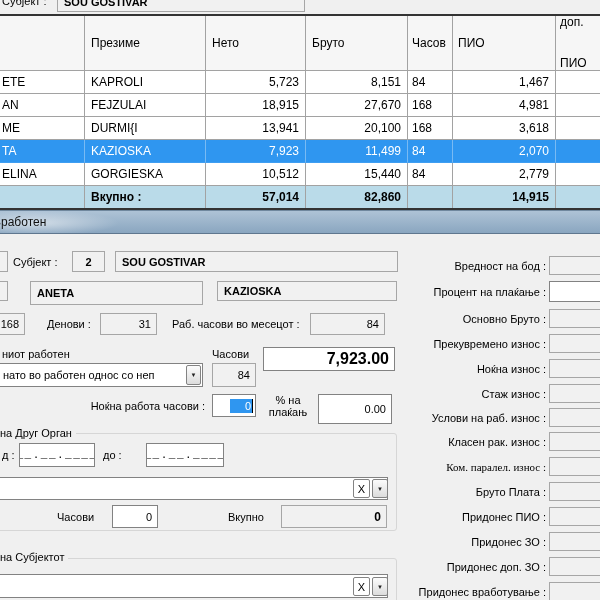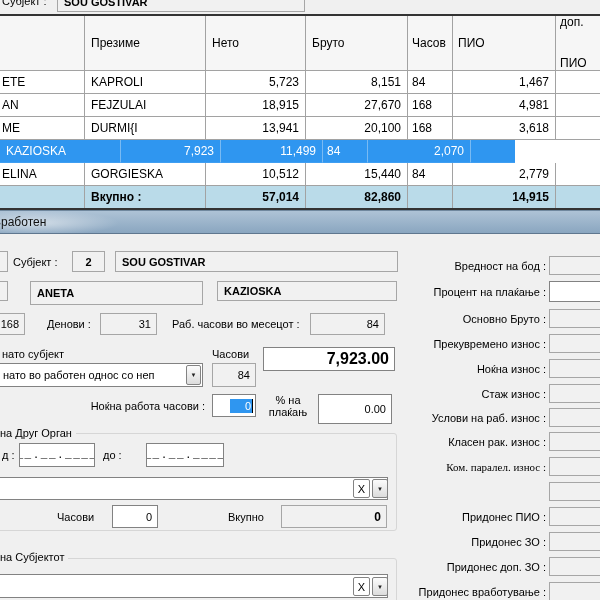--- a/index.html
+++ b/index.html
@@ -96,20 +96,21 @@
     <div class="trow">
       <div class="tc c0">ME</div>
       <div class="tc c1">DURMI{I</div>
       <div class="tc c2 numc">13,941</div>
       <div class="tc c3 numc">20,100</div>
       <div class="tc c4">168</div>
       <div class="tc c5 numc">3,618</div>
       <div class="tc c6"></div>
     </div>
     <div class="trow sel">
+      <div class="tc c0">TA</div>
       <div class="tc c1">KAZIOSKA</div>
       <div class="tc c2 numc">7,923</div>
       <div class="tc c3 numc">11,499</div>
       <div class="tc c4">84</div>
       <div class="tc c5 numc">2,070</div>
       <div class="tc c6"></div>
     </div>
     <div class="trow">
       <div class="tc c0">ELINA</div>
       <div class="tc c1">GORGIESKA</div>
@@ -142,21 +143,21 @@
   <div class="fld" style="left:-30px;top:281px;width:38px;height:20px;"></div>
   <div class="fld bold padl" style="left:30px;top:281px;width:173px;height:24px;">ANETA</div>
   <div class="fld bold padl" style="left:217px;top:281px;width:180px;height:20px;">KAZIOSKA</div>
 
   <div class="fld num" style="left:-18px;top:313px;width:43px;height:22px;">168</div>
   <div class="lbl" style="left:47px;top:313px;height:22px;">Денови :</div>
   <div class="fld num" style="left:100px;top:313px;width:57px;height:22px;">31</div>
   <div class="lbl" style="left:172px;top:313px;height:22px;">Раб. часови во месецот :</div>
   <div class="fld num" style="left:310px;top:313px;width:75px;height:22px;">84</div>
 
-  <div class="lbl" style="left:2px;top:347px;height:13px;">нато субјект</div>
+  <div class="lbl" style="left:2px;top:347px;height:13px;">ниот работен</div>
   <div class="lbl" style="left:212px;top:347px;height:13px;">Часови</div>
   <div class="lbl" style="left:313px;top:347px;height:13px;">Вкупно</div>
 
   <div class="fld white" style="left:-8px;top:363px;width:211px;height:24px;padding-left:10px;">нато во работен однос со неп</div>
   <div class="btn dd" style="left:186px;top:365px;width:15px;height:20px;">
     <span>▼</span>
   </div>
   <div class="fld num" style="left:212px;top:363px;width:44px;height:24px;">84</div>
   <div class="fld white bold num" style="left:263px;top:347px;width:132px;height:24px;font-size:16px;">7,923.00</div>
 
@@ -218,20 +219,21 @@
 
   <div class="lbl r" style="left:330px;top:408px;width:216px;height:19px;">Услови на раб. износ :</div>
   <div class="fld num" style="left:549px;top:408px;width:55px;height:19px;"></div>
 
   <div class="lbl r" style="left:330px;top:432px;width:216px;height:19px;">Класен рак. износ :</div>
   <div class="fld num" style="left:549px;top:432px;width:55px;height:19px;"></div>
 
   <div class="lbl r" style="left:330px;top:457px;width:216px;height:19px;font-family:Liberation Serif, serif;">Ком. паралел. износ :</div>
   <div class="fld num" style="left:549px;top:457px;width:55px;height:19px;"></div>
 
+  <div class="lbl r" style="left:330px;top:482px;width:216px;height:19px;">Бруто Плата :</div>
   <div class="fld num" style="left:549px;top:482px;width:55px;height:19px;"></div>
 
   <div class="lbl r" style="left:330px;top:507px;width:216px;height:19px;">Придонес ПИО :</div>
   <div class="fld num" style="left:549px;top:507px;width:55px;height:19px;"></div>
 
   <div class="lbl r" style="left:330px;top:532px;width:216px;height:19px;">Придонес ЗО :</div>
   <div class="fld num" style="left:549px;top:532px;width:55px;height:19px;"></div>
 
   <div class="lbl r" style="left:330px;top:557px;width:216px;height:19px;">Придонес доп. ЗО :</div>
   <div class="fld num" style="left:549px;top:557px;width:55px;height:19px;"></div>

